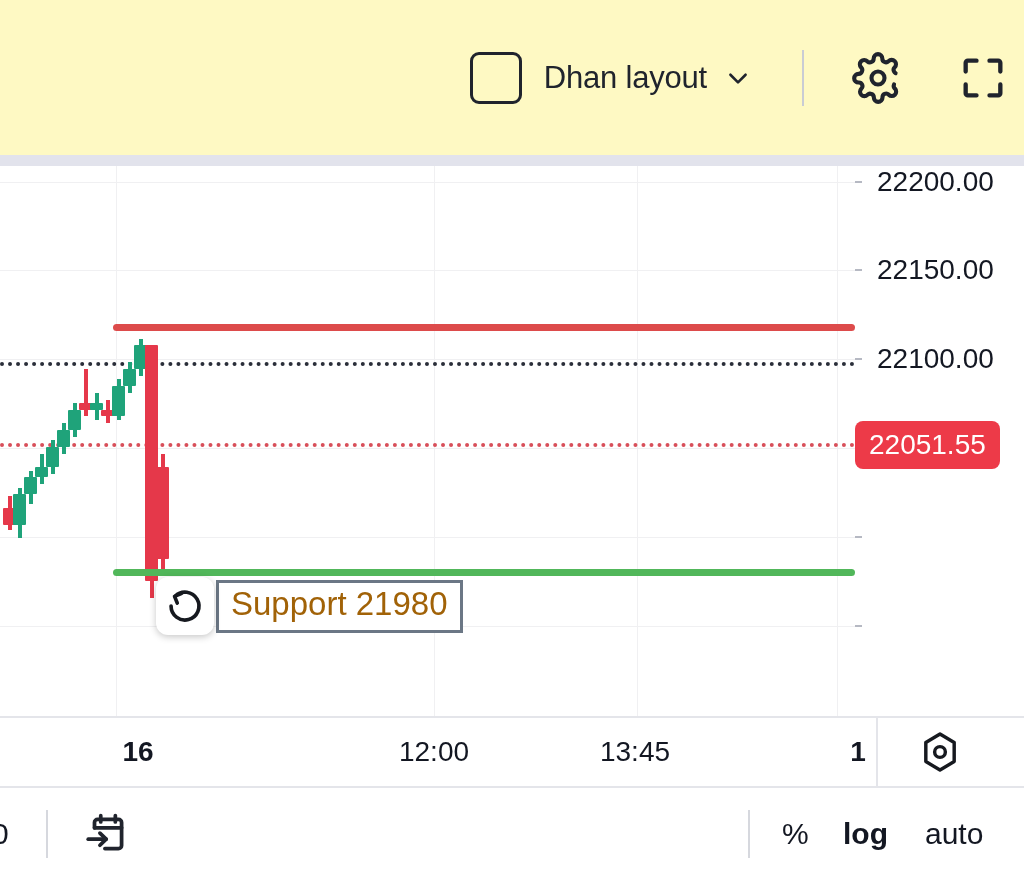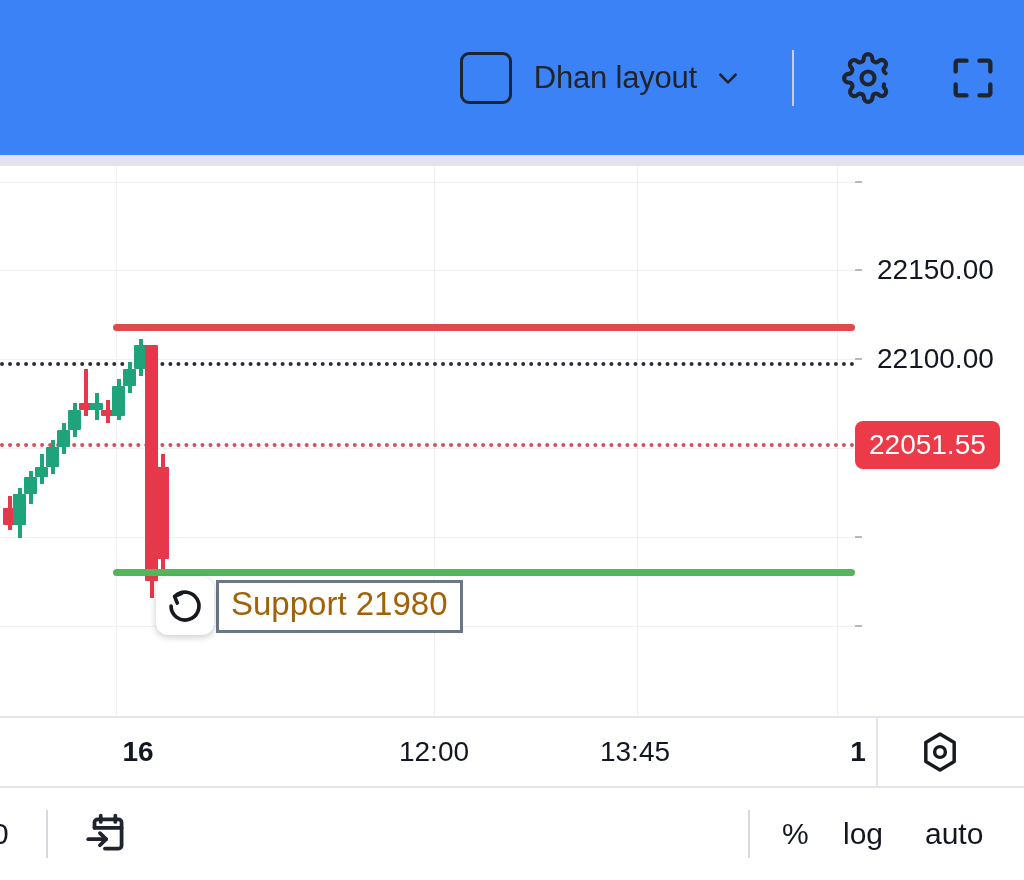--- a/index.html
+++ b/index.html
@@ -14,25 +14,25 @@
     overflow: hidden;
     position: relative;
     color: #131722;
   }
 
   
   #top-toolbar {
     position: absolute;
     left: 0; top: 0;
     width: 1024px; height: 155px;
-    background: #3b82f6;
+    background: #fef9c3;
     display: flex;
     align-items: center;
     justify-content: flex-end;
-    padding-right: 24px;
+    padding-right: 14px;
     box-sizing: border-box;
     gap: 21px;
   }
   .tb-group {
     display: flex;
     align-items: center;
   }
   .layout-square {
     width: 46px; height: 46px;
     border: 3px solid #20242d;
@@ -381,20 +381,21 @@
   </div>
 </div>
 
 <div id="price-axis">
   <div class="axis-tick" style="top:16px"></div>
   <div class="axis-tick" style="top:104px"></div>
   <div class="axis-tick" style="top:193px"></div>
   <div class="axis-tick" style="top:371px"></div>
   <div class="axis-tick" style="top:460px"></div>
 
+  <div class="axis-label" style="top:16px">22200.00</div>
   <div class="axis-label" style="top:104px">22150.00</div>
   <div class="axis-label" style="top:193px">22100.00</div>
 
   <div id="price-badge" style="top:279px; background:#ed3a48">22051.55</div>
 </div>
 
 <div id="time-axis">
   <div class="time-label bold" style="left:116px">16</div>
   <div class="time-label" style="left:434px">12:00</div>
   <div class="time-label" style="left:635px">13:45</div>
@@ -416,15 +417,15 @@
       <path d="M6 9V6.5A1.5 1.5 0 0 1 7.5 5h10A1.5 1.5 0 0 1 19 6.5v11a1.5 1.5 0 0 1-1.5 1.5H11"></path>
       <line x1="9" y1="3.2" x2="9" y2="6.2"></line>
       <line x1="16" y1="3.2" x2="16" y2="6.2"></line>
       <line x1="6" y1="9" x2="19" y2="9"></line>
       <line x1="3" y1="14.5" x2="11.5" y2="14.5"></line>
       <polyline points="8.6,11.6 11.6,14.5 8.6,17.4"></polyline>
     </svg>
   </div>
   <div class="bt-divider" style="position:absolute; left:748px;"></div>
   <div class="bt-item" style="position:absolute; left:782px;">%</div>
-  <div class="bt-item" style="position:absolute; left:843px;">log</div>
+  <div class="bt-item" style="position:absolute; left:843px;font-weight:bold;">log</div>
   <div class="bt-item" style="position:absolute; left:925px;">auto</div>
 </div>
 
 </body></html>

